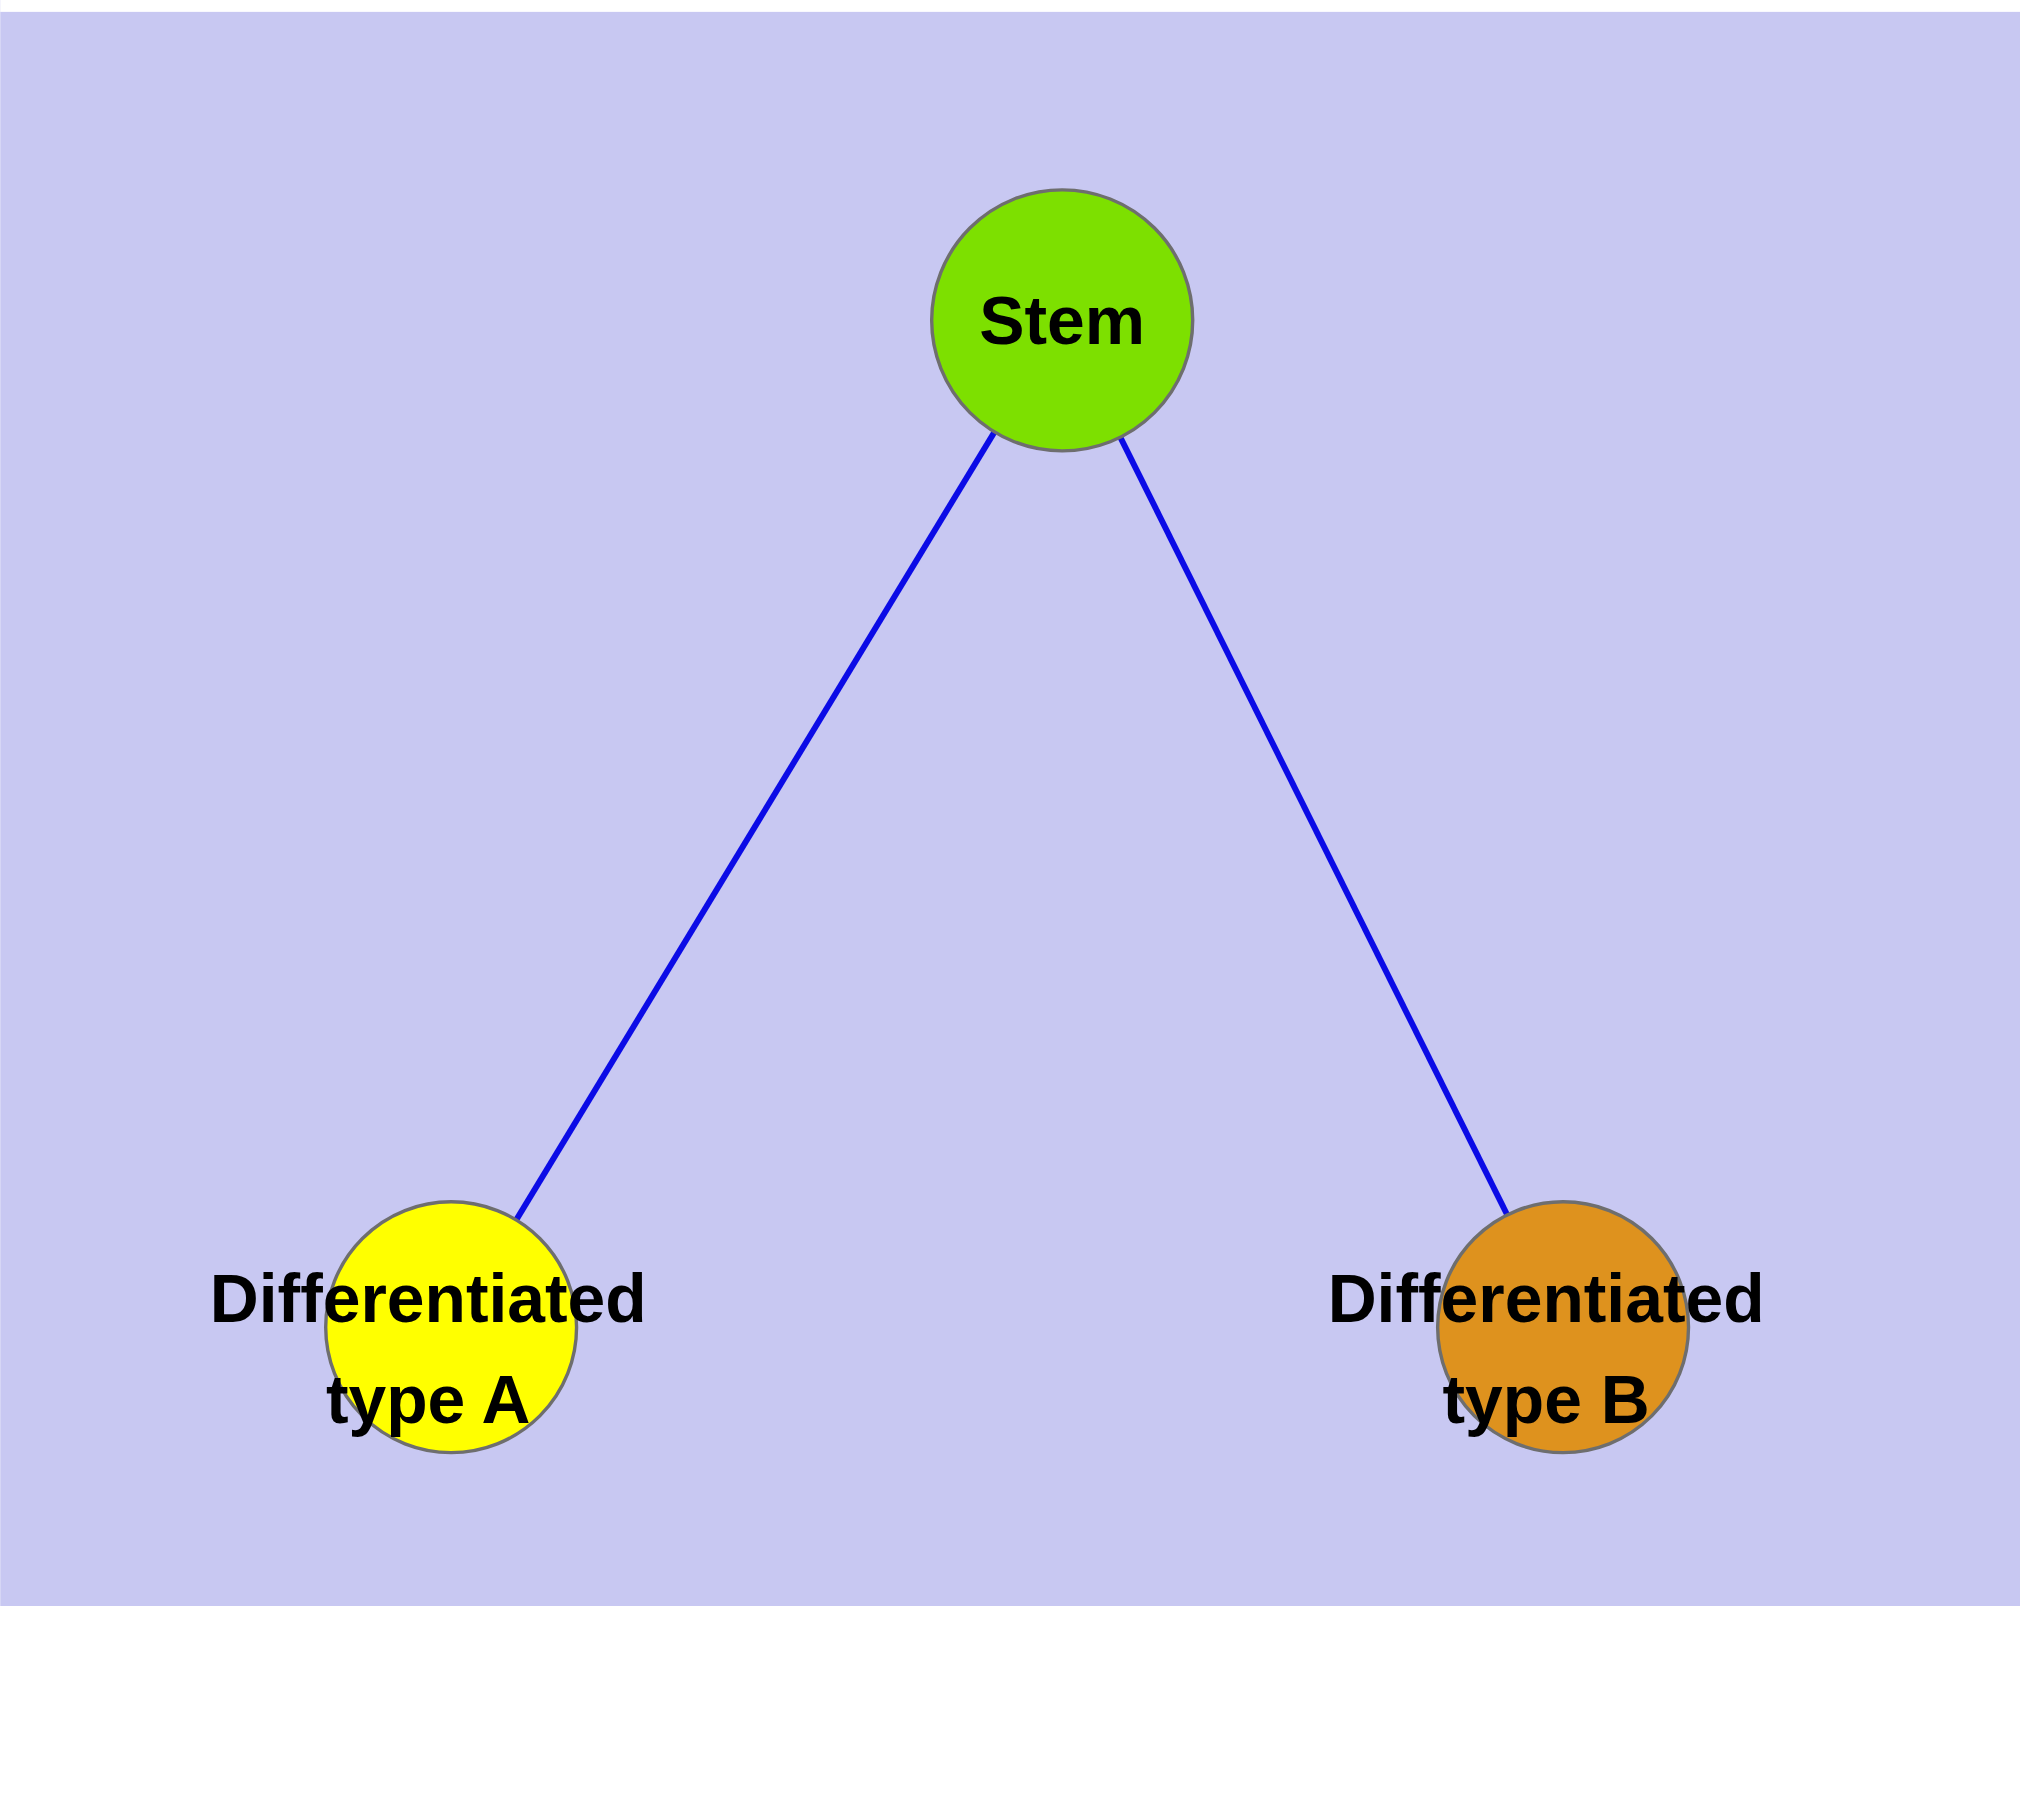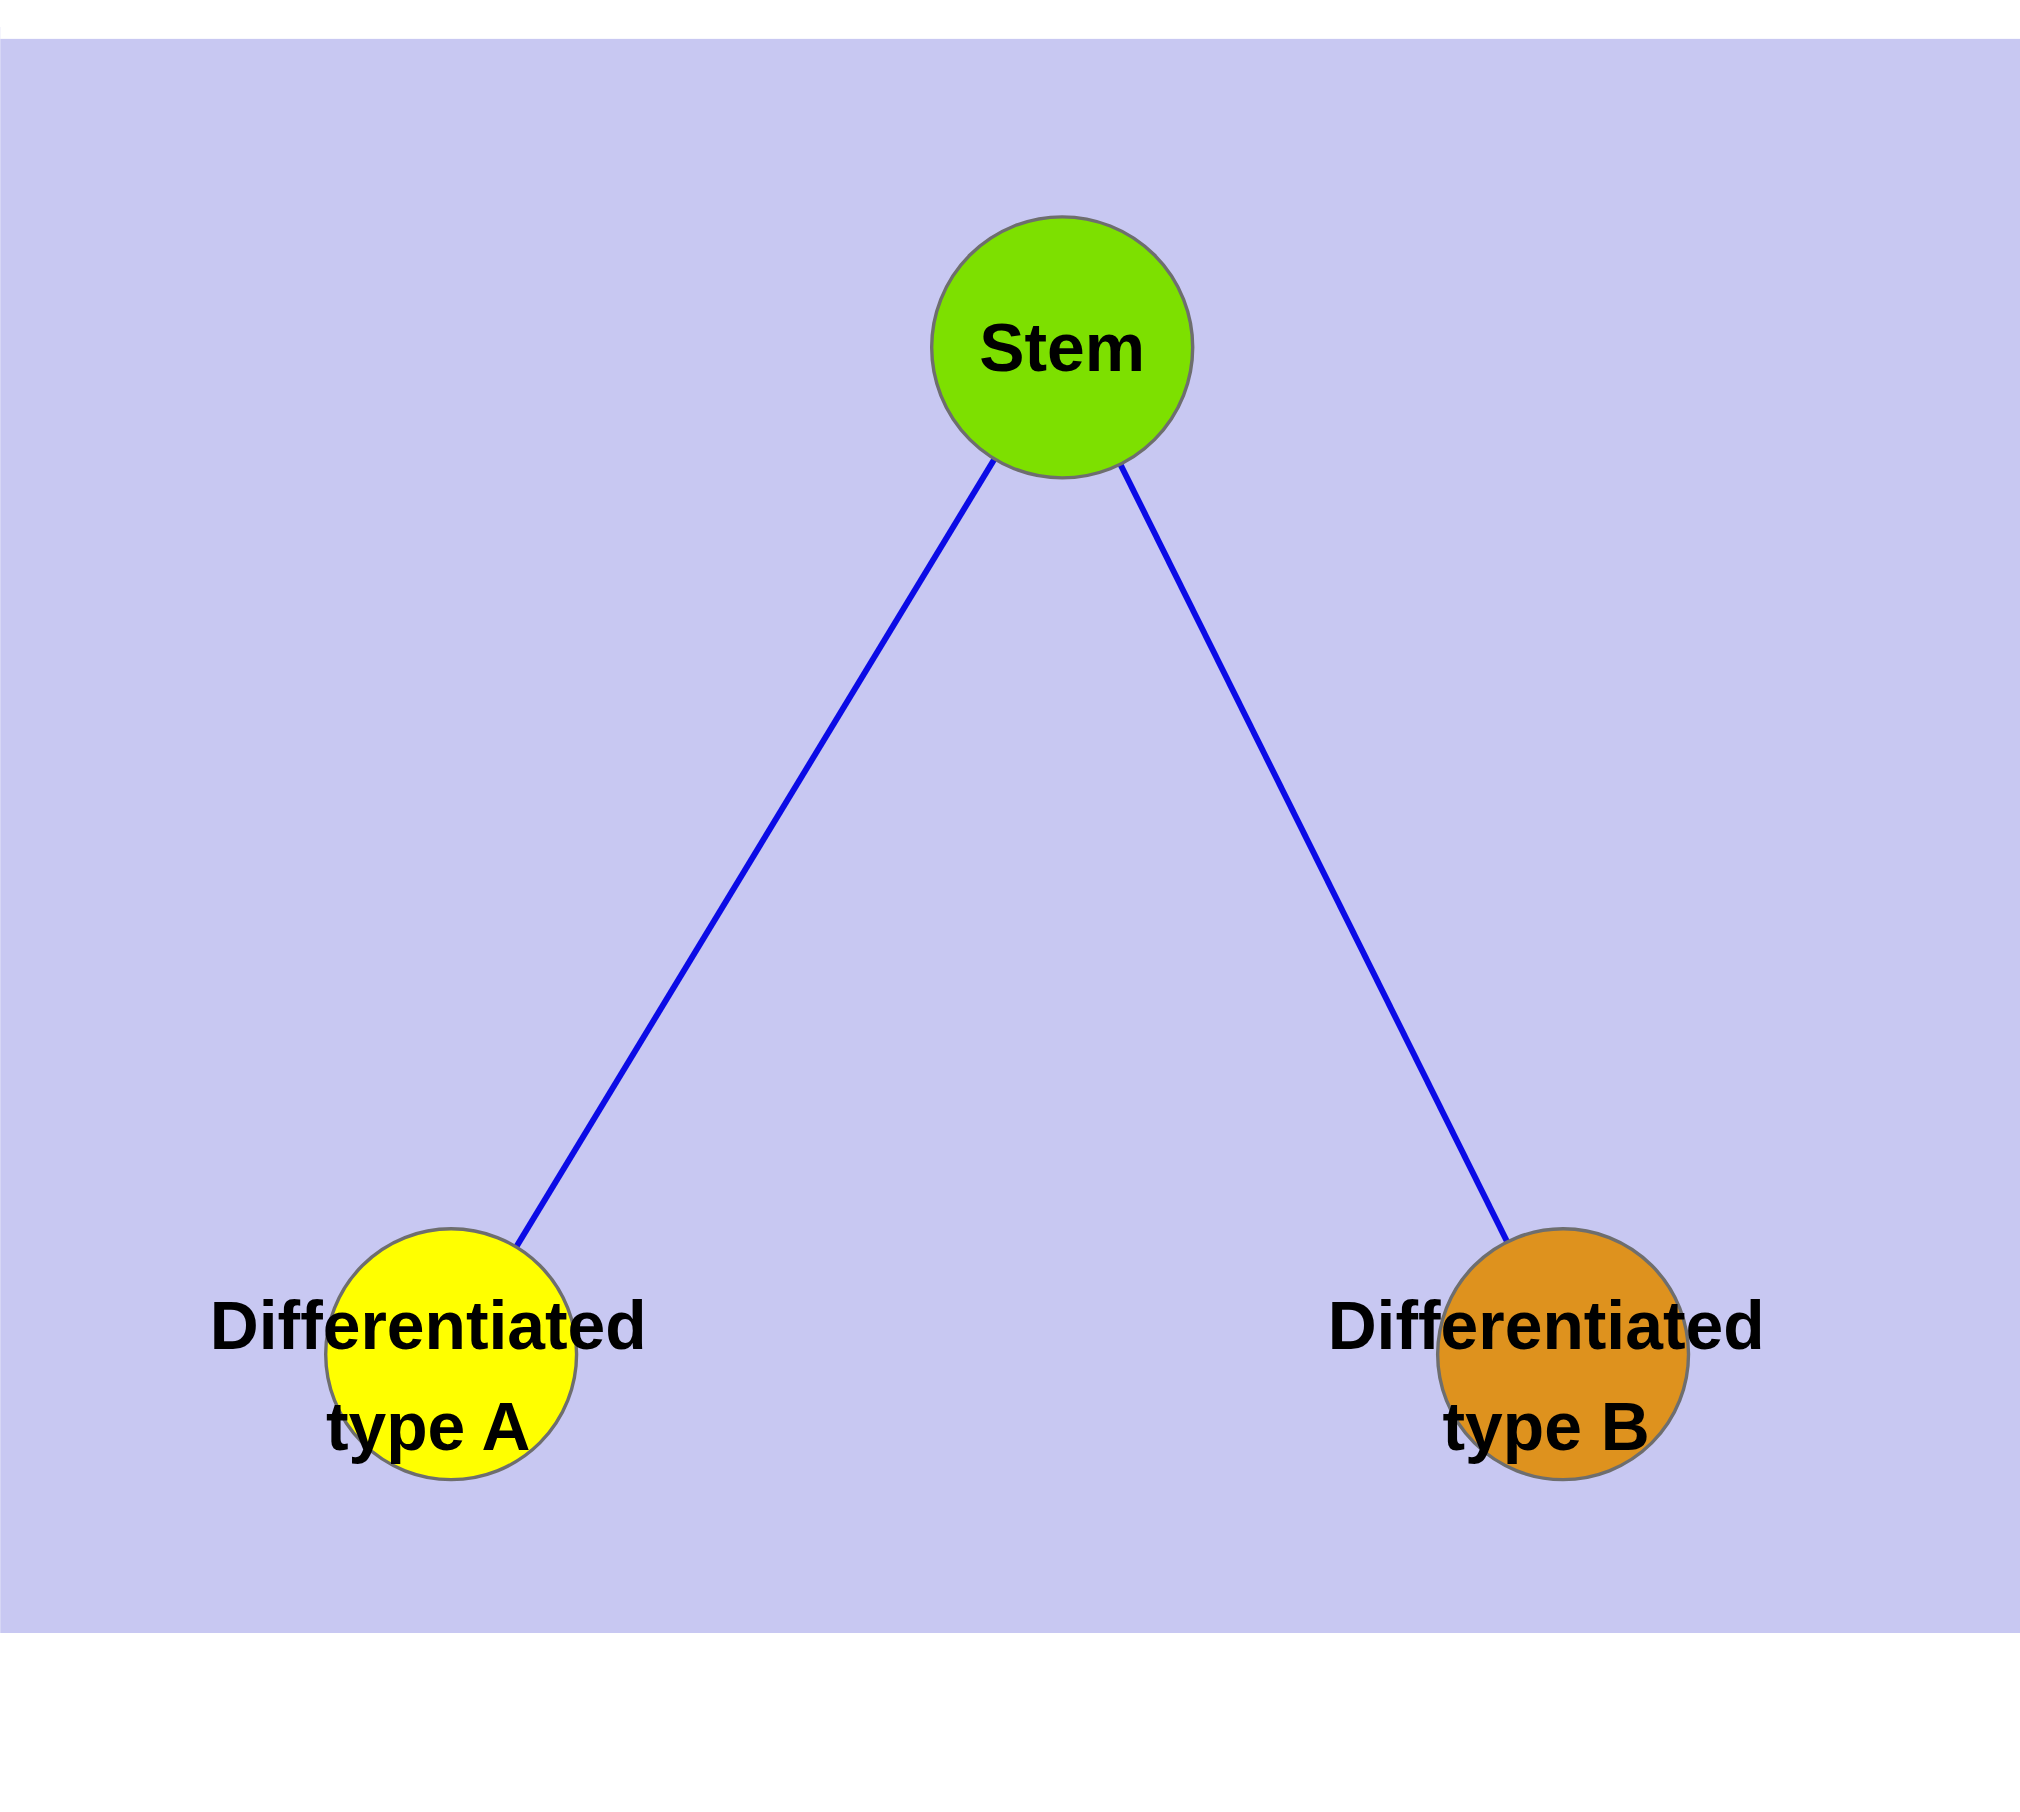--- a/index.html
+++ b/index.html
@@ -6,21 +6,20 @@
     margin: 0;
     padding: 0;
     background: #ffffff;
     font-family: "Liberation Sans", sans-serif;
   }
   .canvas-wrap {
     position: relative;
     width: 2021px;
     height: 1606px;
     overflow: hidden;
-    margin-top: 27px;
   }
   svg {
     display: block;
   }
   .node-label {
     font-family: "Liberation Sans", "DejaVu Sans", sans-serif;
     font-weight: bold;
     font-size: 80px;
     fill: #000000;
   }

